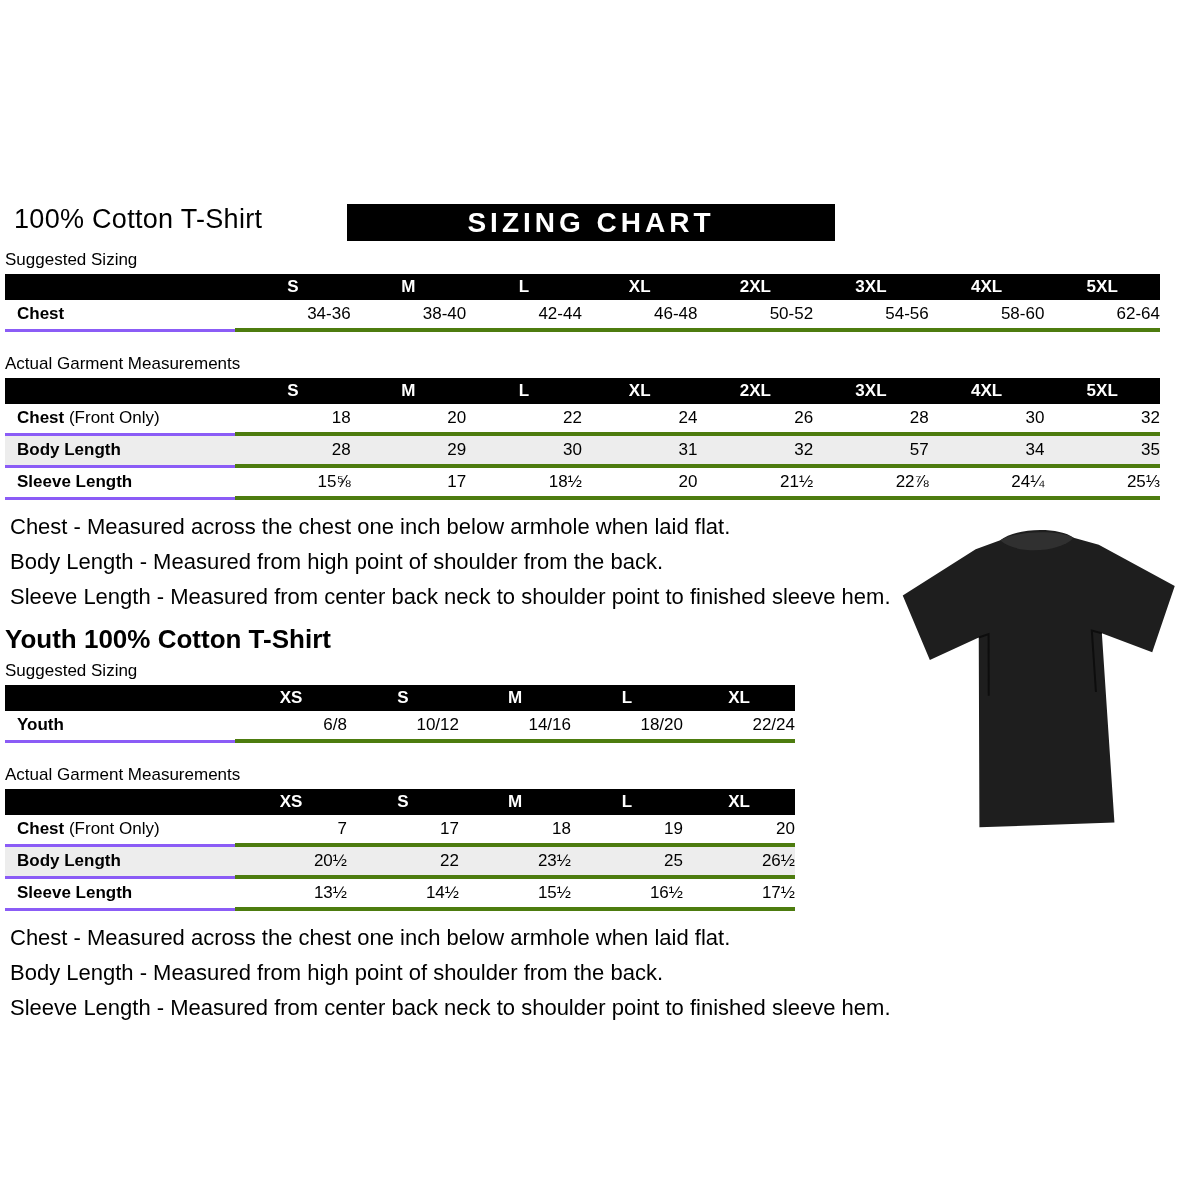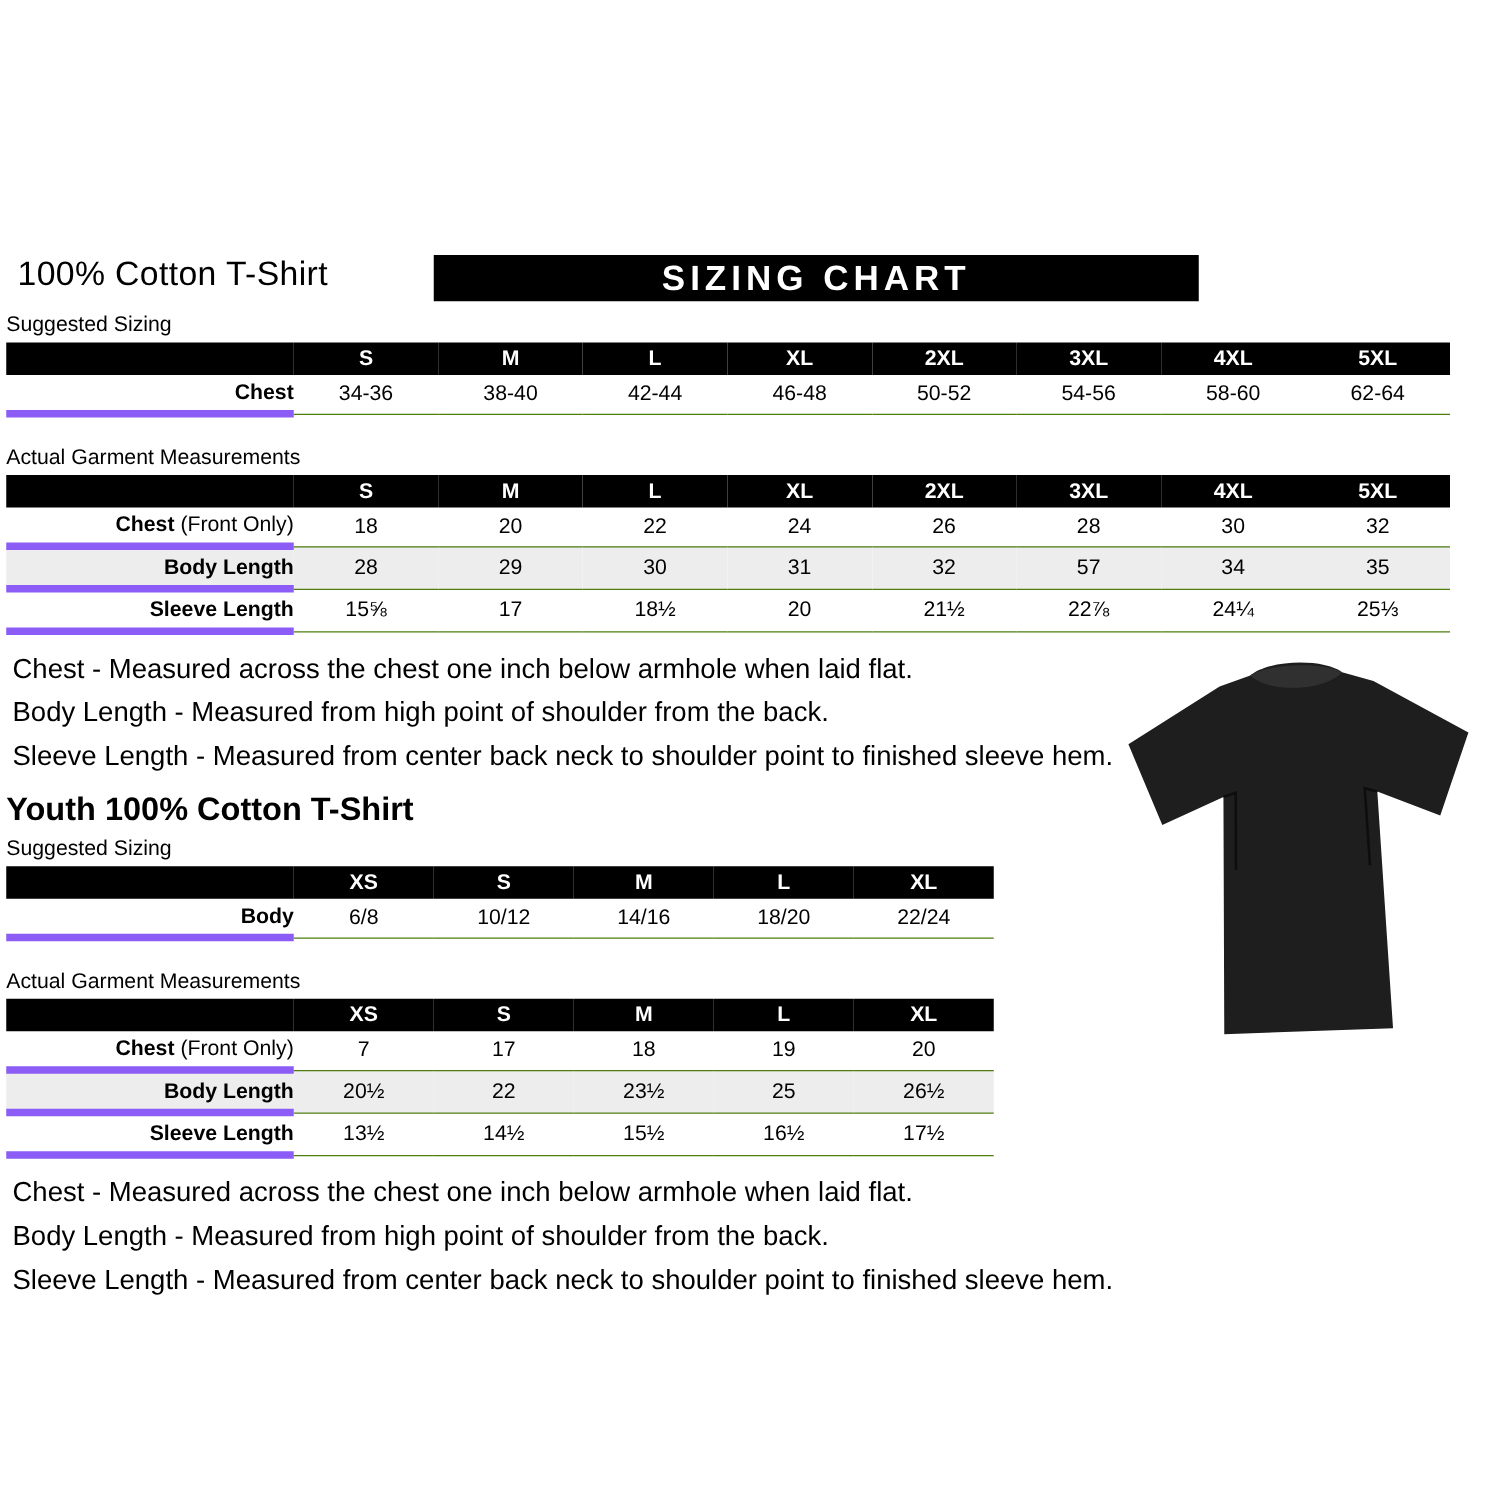--- a/index.html
+++ b/index.html
@@ -13,21 +13,21 @@
     overflow: hidden;
     margin-top: 40px;
   }
   .header-row { position: relative; height: 42px; margin-top: 162px; }
   .title {
     position: absolute; left: 14px; top: 2px;
     font-size: 27px; font-weight: 400; margin: 0; letter-spacing: 0.3px;
   }
   .banner {
     position: absolute; left: 347px; top: 2px;
-    width: 612px; height: 37px;
+    width: 488px; height: 37px;
     background: var(--banner-bg, #000000);
     color: var(--banner-text, #ffffff);
     font-size: 28px; font-weight: 700;
     letter-spacing: 4px;
     text-align: center; line-height: 37px;
   }
   .section-label { margin: 6px 0 4px 5px; font-size: 17px; }
   .section-label.gap { margin-top: 22px; }
   .size-table {
     margin-left: 5px;
@@ -39,26 +39,26 @@
   .size-table.youth { width: 790px; }
   .size-table thead th {
     background: var(--header-bg, #000000);
     color: var(--header-text, #ffffff);
     font-weight: 700;
     padding: 3px 0;
     text-align: center;
   }
   .size-table thead th:first-child { width: 230px; }
   .size-table tbody td {
-    text-align: center; padding: 4px 0;
-    border-bottom: 1px solid #4d7c0f;
+    text-align: right; padding: 4px 0;
+    border-bottom: 4px solid #4d7c0f;
   }
   .size-table tbody th {
-    text-align: right; padding: 4px 0 4px 12px;
-    border-bottom: 6px solid #8b5cf6;
+    text-align: left; padding: 4px 0 4px 12px;
+    border-bottom: 3px solid #8b5cf6;
     font-weight: 400;
   }
   .size-table tbody th b { font-weight: 700; }
   .size-table tbody tr:nth-child(even) { background: #ededed; }
   .notes { margin: 14px 0 0 10px; font-size: 22px; }
   .note-line { margin-bottom: 9px; }
   .youth-title { margin: 14px 0 0 5px; font-size: 26px; font-weight: 700; }
   .tshirt {
     position: absolute;
     left: 893px; top: 470px;
@@ -173,21 +173,21 @@
           <th></th>
           <th>XS</th>
           <th>S</th>
           <th>M</th>
           <th>L</th>
           <th>XL</th>
         </tr>
       </thead>
       <tbody>
         <tr>
-          <th><b>Body</b></th>
+          <th><b>Youth</b></th>
           <td>6/8</td>
           <td>10/12</td>
           <td>14/16</td>
           <td>18/20</td>
           <td>22/24</td>
         </tr>
       </tbody>
     </table>
 
   <div class="section-label gap">Actual Garment Measurements</div>

